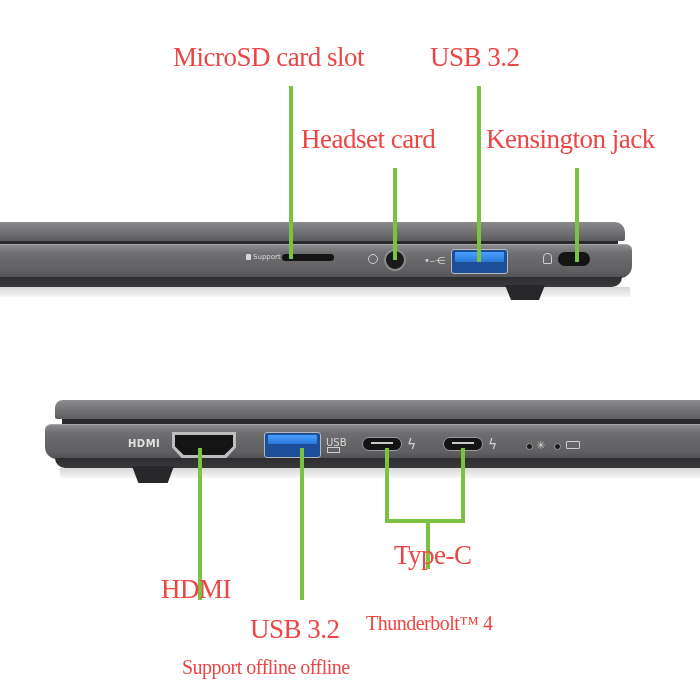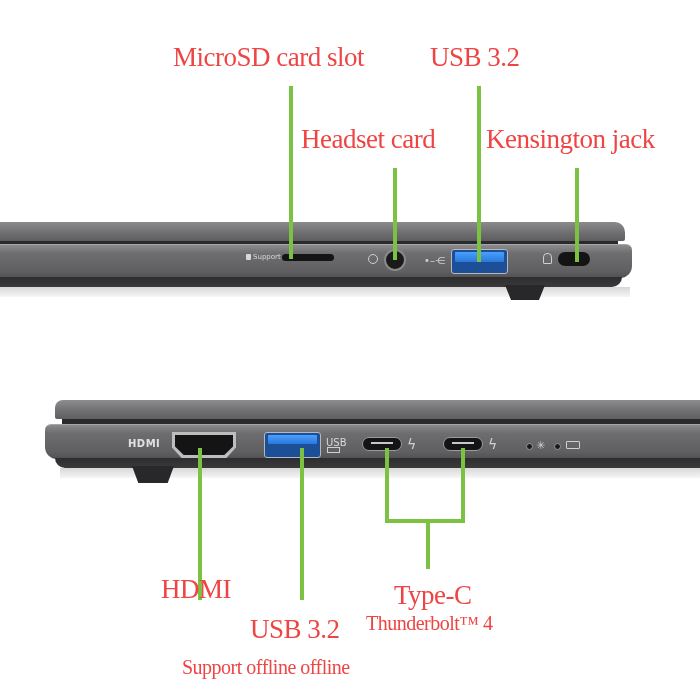--- a/index.html
+++ b/index.html
@@ -105,15 +105,15 @@
   <div class="green" style="left:198px;top:448px;width:4px;height:152px;"></div>
   <div class="green" style="left:300px;top:448px;width:4px;height:152px;"></div>
   <div class="green" style="left:385px;top:448px;width:4px;height:75px;"></div>
   <div class="green" style="left:461px;top:448px;width:4px;height:75px;"></div>
   <div class="green" style="left:385px;top:519px;width:80px;height:4px;"></div>
   <div class="green" style="left:426px;top:519px;width:4px;height:50px;"></div>
 
   <div class="label big" style="left:161px;top:574px;">HDMI</div>
   <div class="label big" style="left:250px;top:614px;">USB 3.2</div>
   <div class="label mid" style="left:182px;top:656px;">Support offline offline</div>
-  <div class="label big" style="left:394px;top:580px;">Type-C</div>
+  <div class="label big" style="left:394px;top:540px;">Type-C</div>
   <div class="label mid" style="left:366px;top:612px;">Thunderbolt™ 4</div>
 </div>
 
 </body></html>

